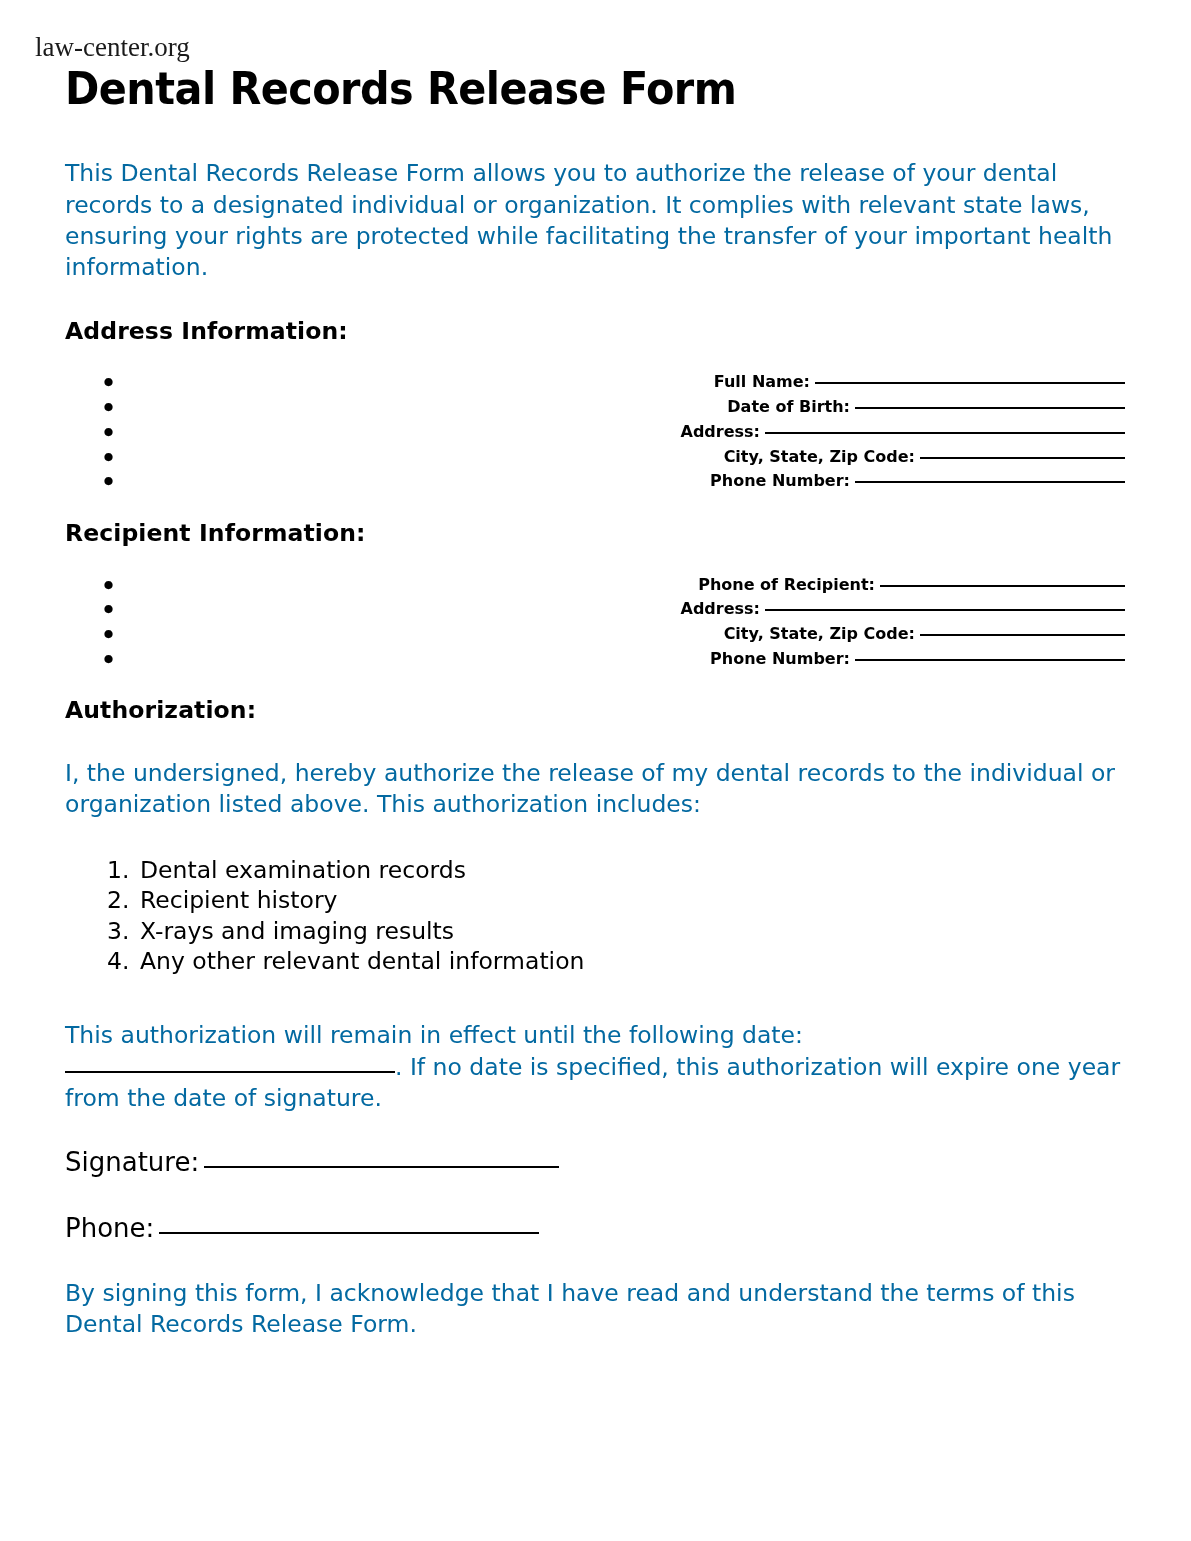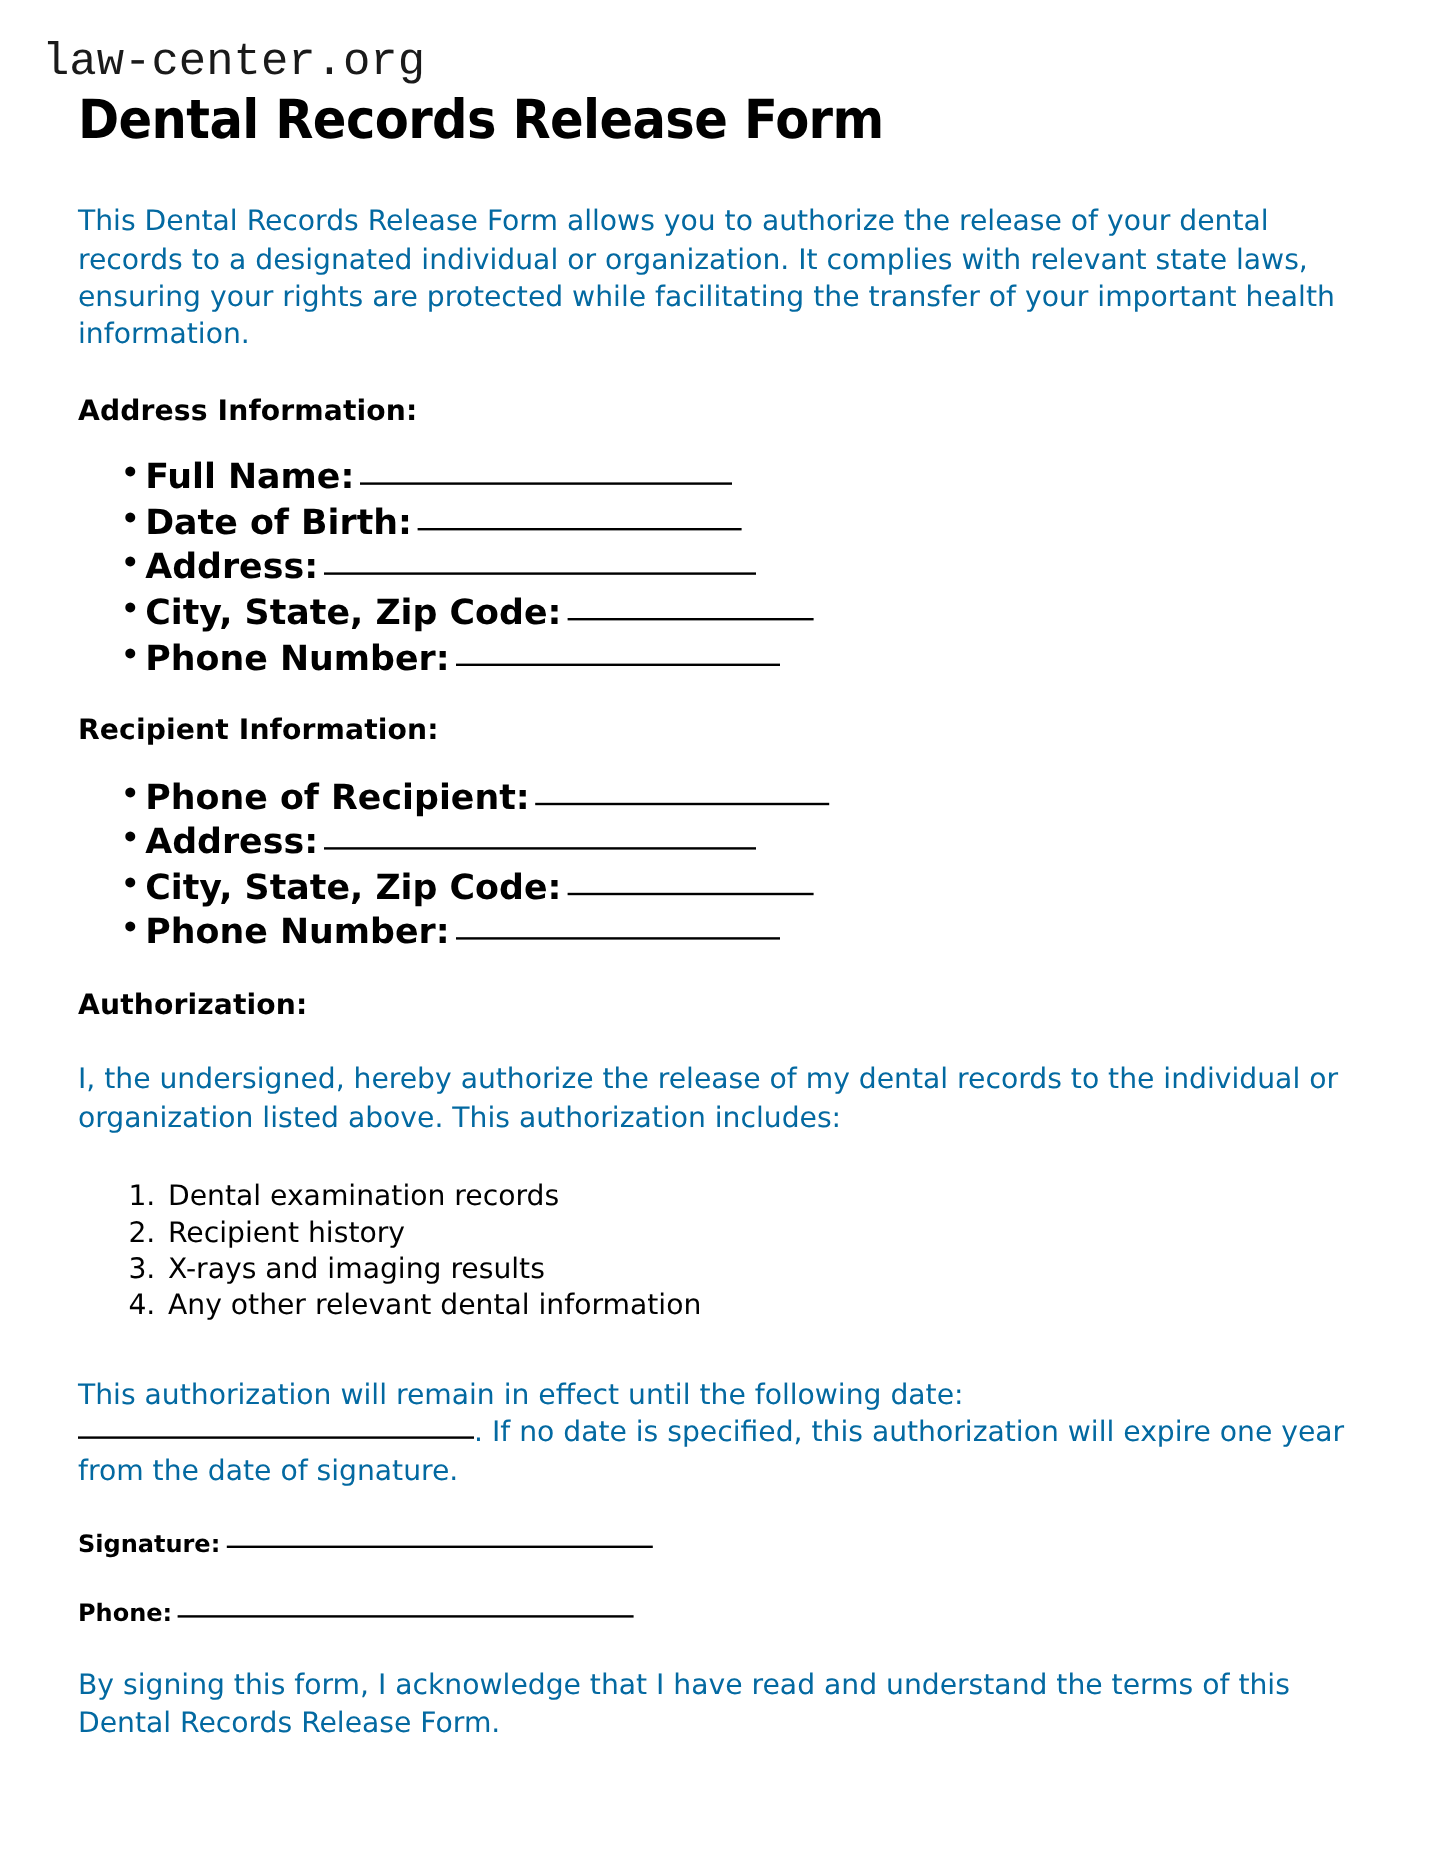--- a/index.html
+++ b/index.html
@@ -19,22 +19,22 @@
   .page {
     box-sizing: border-box;
     width: 1191px;
     min-height: 1541px;
     padding: 34px 66px 40px 65px;
     background: #ffffff;
   }
 
   
   .site-brand {
-    font-family: Liberation Mono, monospace;
-    font-size: 38px;
+    font-family: Liberation Serif, serif;
+    font-size: 27px;
     line-height: 1.0;
     letter-spacing: 0px;
     color: #1a1a1a;
     margin: 0 0 3px -30px;
     white-space: nowrap;
   }
   .doc-title {
     font-family: "DejaVu Sans", sans-serif;
     font-weight: bold;
     font-size: 45px;
@@ -68,25 +68,26 @@
   }
 
   
   ul.field-list {
     list-style: none;
     margin: 0;
     padding: 0;
   }
   ul.field-list > li {
     position: relative;
-    font-size: 29px;
+    font-size: 16px;
     font-weight: bold;
     line-height: 1.295;
     padding-left: 56px;
     white-space: nowrap;
+    text-align: right;
   }
   ul.field-list > li::before {
     content: "\2022";
     position: absolute;
     left: 36px;
     top: 0;
     font-size: 23.5px;
     line-height: 1.295;
   }
   .fill {
@@ -122,22 +123,22 @@
   
   .fill-inline {
     display: inline-block;
     border-bottom: 2.2px solid #000;
     height: 15px;
     vertical-align: 2px;
   }
 
   
   .sig-row {
-    font-size: 20px;
-    font-weight: bold;
+    font-size: 26px;
+    font-weight: normal;
     line-height: 1.3;
     white-space: nowrap;
   }
 </style>
 </head>
 <body>
 
 <div class="page">
 
   <div class="site-brand">law-center.org</div>

